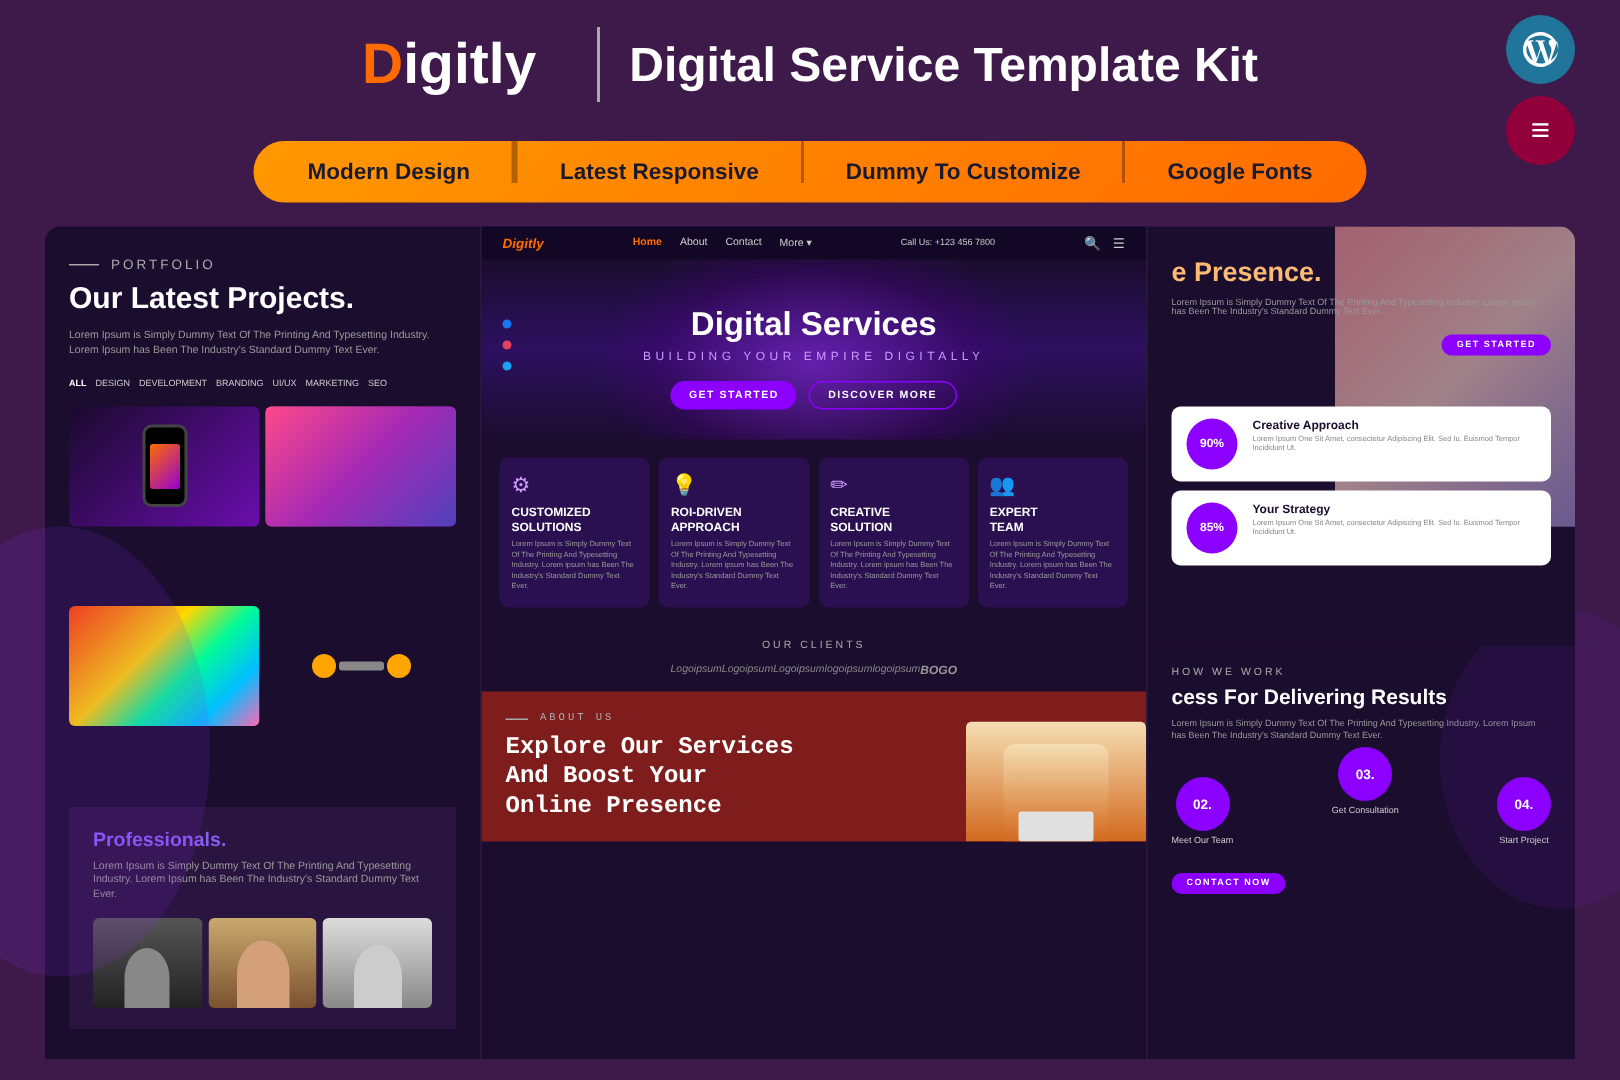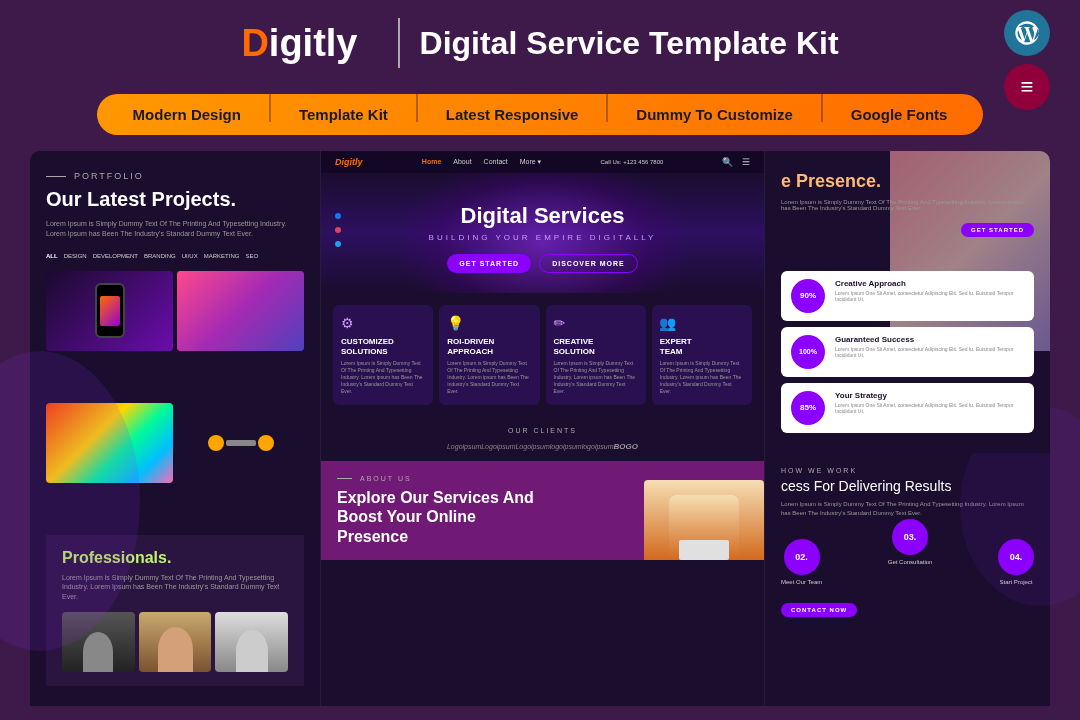--- a/index.html
+++ b/index.html
@@ -175,23 +175,23 @@
     .img-color { background: linear-gradient(135deg, #ff4500, #ffd700, #00ced1); }
     .img-weights { background: linear-gradient(135deg, #ffa500, #8b4513); }
 
     
     .professionals-section {
       background: #2a1540;
       padding: 14px 16px;
       margin-top: 4px;
     }
     .prof-title {
-      font-size: 16px;
+      font-size: 13px;
       font-weight: 800;
-      color: #bef264;
+      color: #8b5cf6;
       margin-bottom: 6px;
     }
     .prof-text {
       font-size: 7px;
       color: #999;
       line-height: 1.4;
       margin-bottom: 10px;
     }
     .team-photos {
       display: flex;
@@ -380,23 +380,24 @@
       align-items: center;
     }
     .client-logo {
       font-size: 7px;
       color: #888;
       font-style: italic;
     }
 
     
     .about-preview {
-      background: #701a75;
+      background: #7f1d1d;
       padding: 14px 16px;
       position: relative;
+      font-family: Liberation Mono, monospace;
     }
     .about-label {
       font-size: 7px;
       color: #aaa;
       letter-spacing: 2px;
       text-transform: uppercase;
       display: flex;
       align-items: center;
       gap: 8px;
       margin-bottom: 6px;
@@ -540,21 +541,21 @@
     }
     .process-label {
       font-size: 7px;
       color: #aaa;
       letter-spacing: 2px;
       text-transform: uppercase;
       margin-bottom: 4px;
     }
     .process-title {
       font-size: 14px;
-      font-weight: 400;
+      font-weight: 700;
       color: #fff;
       margin-bottom: 6px;
       line-height: 1.2;
     }
     .process-text {
       font-size: 6px;
       color: #999;
       line-height: 1.4;
       margin-bottom: 12px;
     }
@@ -643,21 +644,20 @@
     <div class="wp-icon elementor">
       <span style="font-size:22px;font-weight:900;color:#fff;">≡</span>
     </div>
   </div>
 </div>
 
 <div class="nav-bar">
   <div class="nav-pill">
     <div class="nav-item">Modern Design</div>
     <div class="nav-divider"></div>
-    <div class="nav-item">Template Kit</div>
     <div class="nav-divider"></div>
     <div class="nav-item">Latest Responsive</div>
     <div class="nav-divider"></div>
     <div class="nav-item">Dummy To Customize</div>
     <div class="nav-divider"></div>
     <div class="nav-item">Google Fonts</div>
   </div>
 </div>
 
 <div class="preview-container">
@@ -813,27 +813,20 @@
       <button class="get-started-btn">GET STARTED</button>
       <div class="stats-cards">
         <div class="stat-card">
           <div class="stat-circle">90%</div>
           <div class="stat-info">
             <div class="stat-name">Creative Approach</div>
             <div class="stat-desc">Lorem Ipsum One Sit Amet, consectetur Adipiscing Elit. Sed Iu. Euismod Tempor Incididunt Ut.</div>
           </div>
         </div>
         <div class="stat-card">
-          <div class="stat-circle" style="font-size:7px;">100%</div>
-          <div class="stat-info">
-            <div class="stat-name">Guaranteed Success</div>
-            <div class="stat-desc">Lorem Ipsum One Sit Amet, consectetur Adipiscing Elit. Sed Iu. Euismod Tempor Incididunt Ut.</div>
-          </div>
-        </div>
-        <div class="stat-card">
           <div class="stat-circle">85%</div>
           <div class="stat-info">
             <div class="stat-name">Your Strategy</div>
             <div class="stat-desc">Lorem Ipsum One Sit Amet, consectetur Adipiscing Elit. Sed Iu. Euismod Tempor Incididunt Ut.</div>
           </div>
         </div>
       </div>
     </div>
 
     <div class="process-section">

